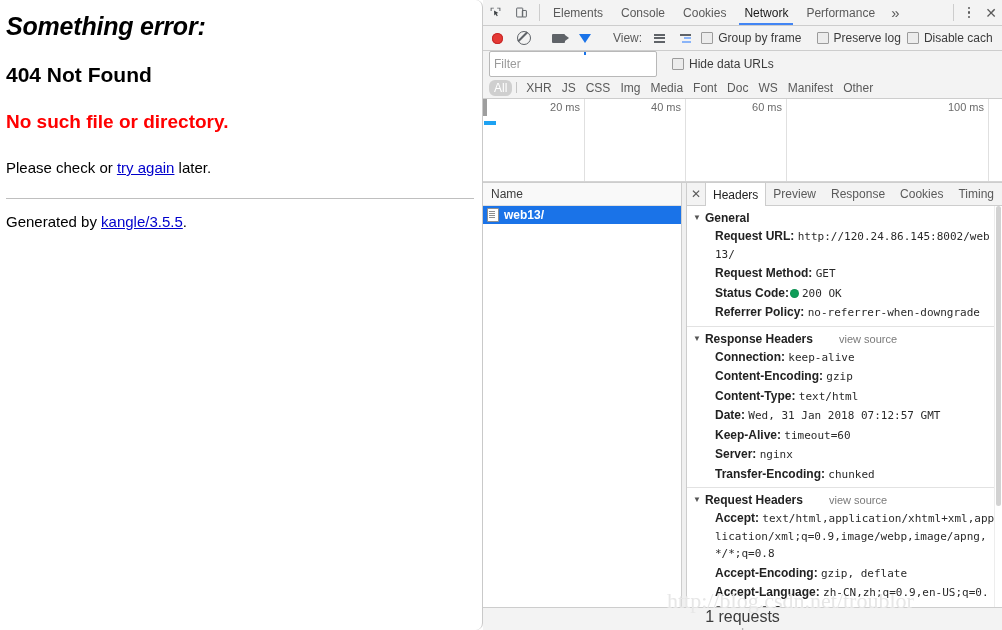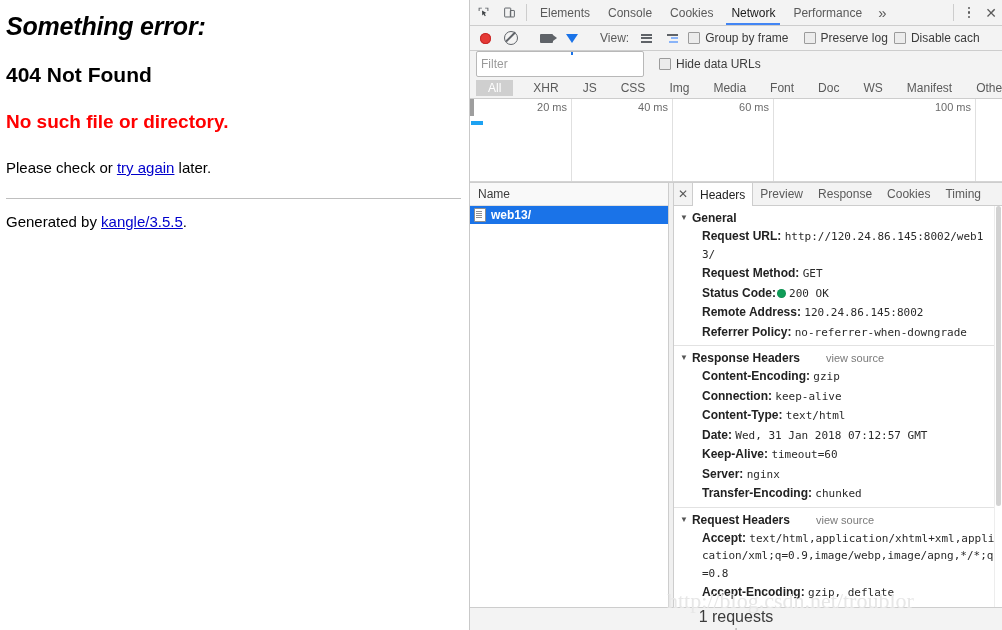--- a/index.html
+++ b/index.html
@@ -10,20 +10,21 @@
     -webkit-font-smoothing:antialiased;
   }
   .app{position:relative;width:1002px;height:630px;display:flex;}
 
   
   .page{
     width:521px;height:630px;box-sizing:border-box;
     padding:6px 8px 0 6px;background:#fff;
     border-right:1px solid #c9c9c9;
     position:relative;
+    border-radius:7px;
   }
   .page h1{
     font-style:italic;font-weight:bold;font-size:25px;
     margin:6px 0 22px 0;color:#000;letter-spacing:-0.2px;
   }
   .page h2{
     font-weight:bold;font-size:21px;margin:0 0 24px 0;color:#000;
   }
   .page h3{
     font-weight:bold;font-size:19px;margin:0 0 26px 0;color:#ff0000;
@@ -126,21 +127,21 @@
     font-family:"Liberation Sans", sans-serif;
   }
   .filter-input::placeholder{color:#9a9a9a;}
 
   
   .dt-types{
     height:21px;min-height:21px;display:flex;align-items:center;
     background:#f3f3f3;padding:0 6px;border-bottom:1px solid #cdcdcd;gap:0px;
   }
   .type{
-    font-size:12px;color:#5a5a5a;padding:1px 12px;border-radius:0;cursor:pointer;white-space:nowrap;
+    font-size:12px;color:#5a5a5a;padding:1px 5px;border-radius:6px;cursor:pointer;white-space:nowrap;
   }
   .type.active{background:#cfcfcf;color:#fff;}
   .type-sep{width:1px;height:11px;background:#c4c4c4;margin:0 4px;}
 
   
   .dt-overview{
     height:83px;min-height:83px;background:#fff;position:relative;
     border-bottom:1px solid #cdcdcd;overflow:hidden;
   }
   .ov-leftbar{position:absolute;left:0;top:0;width:4px;height:17px;background:#9e9e9e;}
@@ -413,33 +414,32 @@
         <div class="det-body">
 
           <div class="sect">
             <div class="sect-title">
               <span class="tri">▼</span>
               <span>General</span>
             </div>
             <div class="hdr"><b>Request URL:</b> <span class="val">http://120.24.86.145:8002/web13/</span></div>
             <div class="hdr"><b>Request Method:</b> <span class="val">GET</span></div>
             <div class="hdr"><b>Status Code:</b><span class="status-dot"></span><span class="val">200 OK</span></div>
-            <div class="hdr"><b>Remote Address:</b> <span class="val">120.24.86.145:8002</span></div>
             <div class="hdr"><b>Referrer Policy:</b> <span class="val">no-referrer-when-downgrade</span></div>
           </div>
           <div class="sect-div"></div>
 
           <div class="sect">
             <div class="sect-title">
               <span class="tri">▼</span>
               <span>Response Headers</span>
               <span class="viewsrc">view source</span>
             </div>
+            <div class="hdr"><b>Connection:</b> <span class="val">keep-alive</span></div>
             <div class="hdr"><b>Content-Encoding:</b> <span class="val">gzip</span></div>
-            <div class="hdr"><b>Connection:</b> <span class="val">keep-alive</span></div>
             <div class="hdr"><b>Content-Type:</b> <span class="val">text/html</span></div>
             <div class="hdr"><b>Date:</b> <span class="val">Wed, 31 Jan 2018 07:12:57 GMT</span></div>
             <div class="hdr"><b>Keep-Alive:</b> <span class="val">timeout=60</span></div>
             <div class="hdr"><b>Server:</b> <span class="val">nginx</span></div>
             <div class="hdr"><b>Transfer-Encoding:</b> <span class="val">chunked</span></div>
           </div>
           <div class="sect-div"></div>
 
           <div class="sect">
             <div class="sect-title">

